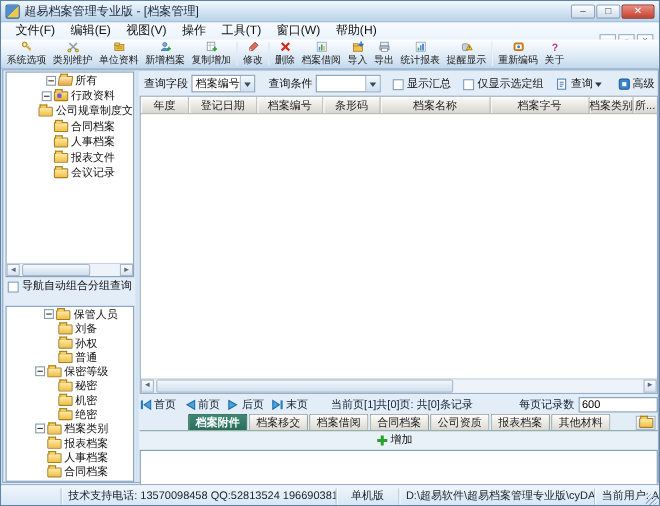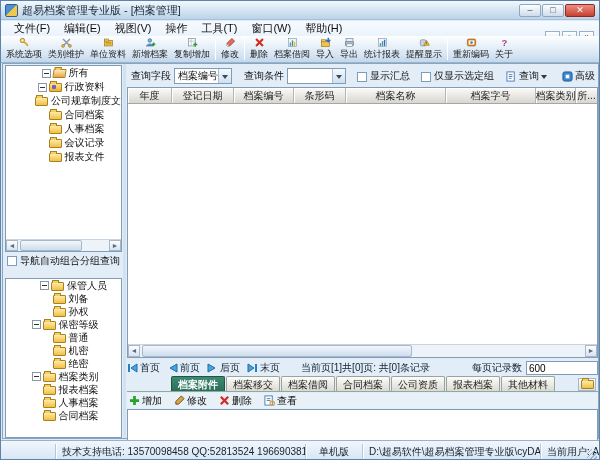--- a/index.html
+++ b/index.html
@@ -83,21 +83,21 @@
   .pg-info{margin-left:14px;white-space:nowrap;}
   .pg-right{margin-left:auto;display:flex;align-items:center;}
   .pg-input{width:72px;height:14px;border:1px solid #7f9db9;font-size:10px;padding:0 2px;margin-left:4px;}
 
   .tabs{position:absolute;left:124px;top:313px;width:471px;height:15px;display:flex;align-items:flex-end;border-bottom:1px solid #8fa8a0;padding-left:44px;}
   .tab{height:15px;line-height:15px;padding:0 6px;font-size:10px;color:#222;background:linear-gradient(#fcfcf9,#dbd9d1);
     border:1px solid #9aa39e;border-bottom:none;border-radius:2px 2px 0 0;margin-right:1px;white-space:nowrap;}
   .tab.active{background:linear-gradient(#3d8a72,#2a6e58);color:#fff;border-color:#1e5544;font-weight:bold;}
   .tab-folderbtn{margin-left:auto;margin-right:2px;width:18px;height:13px;background:linear-gradient(#fdfeff,#d7e3f0);border:1px solid #a8b8c8;display:flex;align-items:center;justify-content:center;}
 
-  .detail-bar{position:absolute;left:124px;top:329px;width:471px;height:15px;display:flex;align-items:center;font-size:10px;color:#111;background:#e9f1f8;}
+  .detail-bar{position:absolute;left:124px;top:329px;width:471px;height:15px;display:flex;align-items:center;font-size:10px;color:#111;background:#e9f1f8;flex-direction:column;}
   .db-btn{display:flex;align-items:center;margin-right:8px;padding:0 2px;white-space:nowrap;}
   .detail-body{position:absolute;left:124px;top:345px;width:471px;height:92px;background:#fff;border:1px solid #7f9db9;}
 
   
   .statusbar{position:absolute;left:0;top:439px;width:100%;height:21px;background:linear-gradient(#f0f6fc,#d6e5f4);
     border-top:1px solid #9ab1c9;display:flex;align-items:center;font-size:10px;color:#17202b;}
   .sb-seg{height:15px;line-height:15px;border-right:1px solid #b4c6d8;box-shadow:1px 0 0 #fff;padding:0 6px;white-space:nowrap;overflow:hidden;}
   .sb-0{width:55px;} .sb-1{width:250px;} .sb-2{width:57px;text-align:center;} .sb-3{width:178px;} .sb-4{flex:1;border-right:none;}
   .grip{position:absolute;right:2px;bottom:2px;width:10px;height:10px;
     background:repeating-linear-gradient(135deg,#9ab1c9 0 1px,transparent 1px 3px);}
@@ -268,25 +268,25 @@
       <div class="tree-row" style="padding-left:26px;">
         <span class="ico-folder"></span>
         <span class="tree-label">合同档案</span>
       </div>
       <div class="tree-row" style="padding-left:26px;">
         <span class="ico-folder"></span>
         <span class="tree-label">人事档案</span>
       </div>
       <div class="tree-row" style="padding-left:26px;">
         <span class="ico-folder"></span>
+        <span class="tree-label">报表文件</span>
+      </div>
+      <div class="tree-row" style="padding-left:26px;">
+        <span class="ico-folder"></span>
         <span class="tree-label">会议记录</span>
-      </div>
-      <div class="tree-row" style="padding-left:26px;">
-        <span class="ico-folder"></span>
-        <span class="tree-label">报表文件</span>
       </div>
       <div class="tree-scroll">
         <span class="scr-btn">◄</span>
         <span class="scr-thumb" style="width:62px;margin-left:2px;"></span>
         <span class="scr-btn" style="margin-left:auto;">►</span>
       </div>
     </div>
 
     <div class="group-check">
       <span class="cb"></span>
@@ -300,28 +300,32 @@
         <span class="tree-label">保管人员</span>
       </div>
       <div class="tree-row" style="padding-left:14px;">
         <span class="ico-folder"></span>
         <span class="tree-label">刘备</span>
       </div>
       <div class="tree-row" style="padding-left:14px;">
         <span class="ico-folder"></span>
         <span class="tree-label">孙权</span>
       </div>
+      <div class="tree-row" style="padding-left:14px;">
+        <span class="ico-folder"></span>
+        <span class="tree-label">普通</span>
+      </div>
       <div class="tree-row" style="padding-left:1px;">
         <span class="expander"></span>
         <span class="ico-folder"></span>
         <span class="tree-label">保密等级</span>
       </div>
       <div class="tree-row" style="padding-left:14px;">
         <span class="ico-folder"></span>
-        <span class="tree-label">普通</span>
+        <span class="tree-label">秘密</span>
       </div>
       <div class="tree-row" style="padding-left:14px;">
         <span class="ico-folder"></span>
         <span class="tree-label">机密</span>
       </div>
       <div class="tree-row" style="padding-left:14px;">
         <span class="ico-folder"></span>
         <span class="tree-label">绝密</span>
       </div>
       <div class="tree-row" style="padding-left:1px;">

